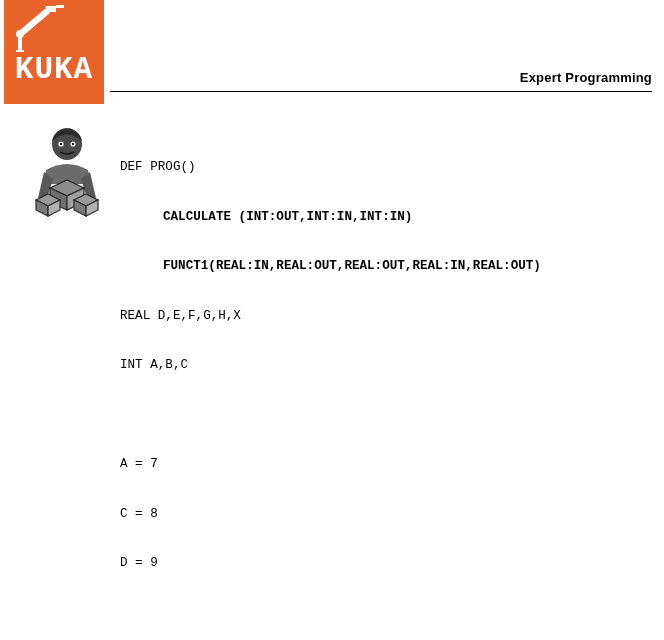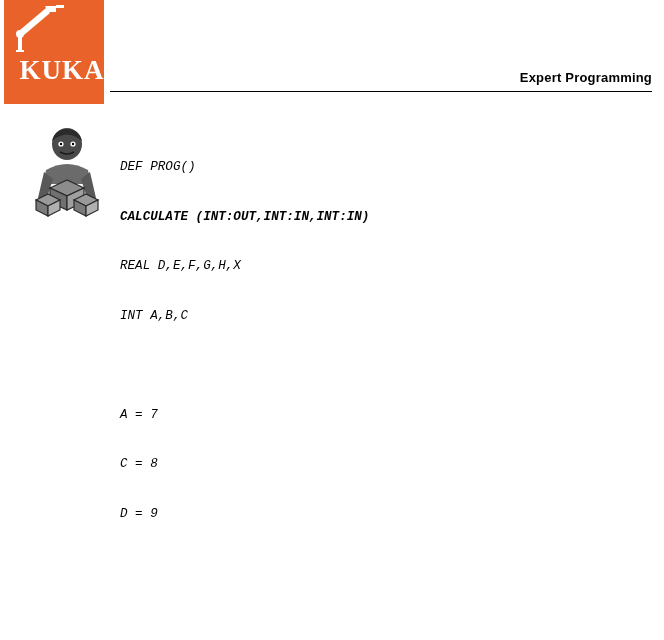--- a/index.html
+++ b/index.html
@@ -32,27 +32,27 @@
   }
   .logo-robot {
     position: absolute;
     left: 8px;
     top: 4px;
     width: 60px;
     height: 48px;
   }
   .logo-word {
     position: absolute;
-    left: 8px;
+    left: 0;
     top: 50px;
     width: 100px;
     text-align: center;
-    font-family: Liberation Serif, serif;
+    font-family: Liberation Mono, monospace;
     font-weight: bold;
-    font-size: 27px;
+    font-size: 31px;
     letter-spacing: 1px;
     color: #ffffff;
     line-height: 40px;
   }
   .header-title {
     position: absolute;
     right: 12px;
     top: 70px;
     font-size: 13px;
     font-weight: bold;
@@ -87,23 +87,22 @@
     right: 8px;
     font-family: "Liberation Mono", "DejaVu Sans Mono", monospace;
     font-size: 12.6px;
     line-height: 16.5px;
     white-space: pre;
     letter-spacing: 0px;
   }
   .code .ln {
     display: block;
     height: 16.5px;
-    font-style: italic;
   }
-  .code .b { font-weight: bold; }
+  .code .b { font-weight: bold; margin-left: 43px; }
   .code .blank { height: 16.5px; }
 </style>
 </head>
 <body>
 
 <div class="header">
 
   <div class="logo-block">
     <svg class="logo-robot" viewBox="0 0 60 48">
       <path d="M6 46 L6 30 L10 30 L10 46 Z" fill="#ffffff"></path>
@@ -146,20 +145,21 @@
       <path d="M32 74 l0 10 l-12 6 l0 -10 Z" fill="#b0b0b0"></path>
       <path d="M46 74 l12 -6 l12 6 l-12 6 Z" fill="#9a9a9a"></path>
       <path d="M46 74 l0 10 l12 6 l0 -10 Z" fill="#7a7a7a"></path>
       <path d="M70 74 l0 10 l-12 6 l0 -10 Z" fill="#b0b0b0"></path>
     </g>
   </svg>
 
   <div class="code">
     <span class="ln">DEF PROG()</span>
     <span class="ln b">CALCULATE (INT:OUT,INT:IN,INT:IN)</span>
+    <span class="ln b">FUNCT1(REAL:IN,REAL:OUT,REAL:OUT,REAL:IN,REAL:OUT)</span>
     <span class="ln">REAL D,E,F,G,H,X</span>
     <span class="ln">INT A,B,C</span>
     <span class="ln blank"></span>
     <span class="ln">A = 7</span>
     <span class="ln">C = 8</span>
     <span class="ln">D = 9</span>
     
     
     
     

